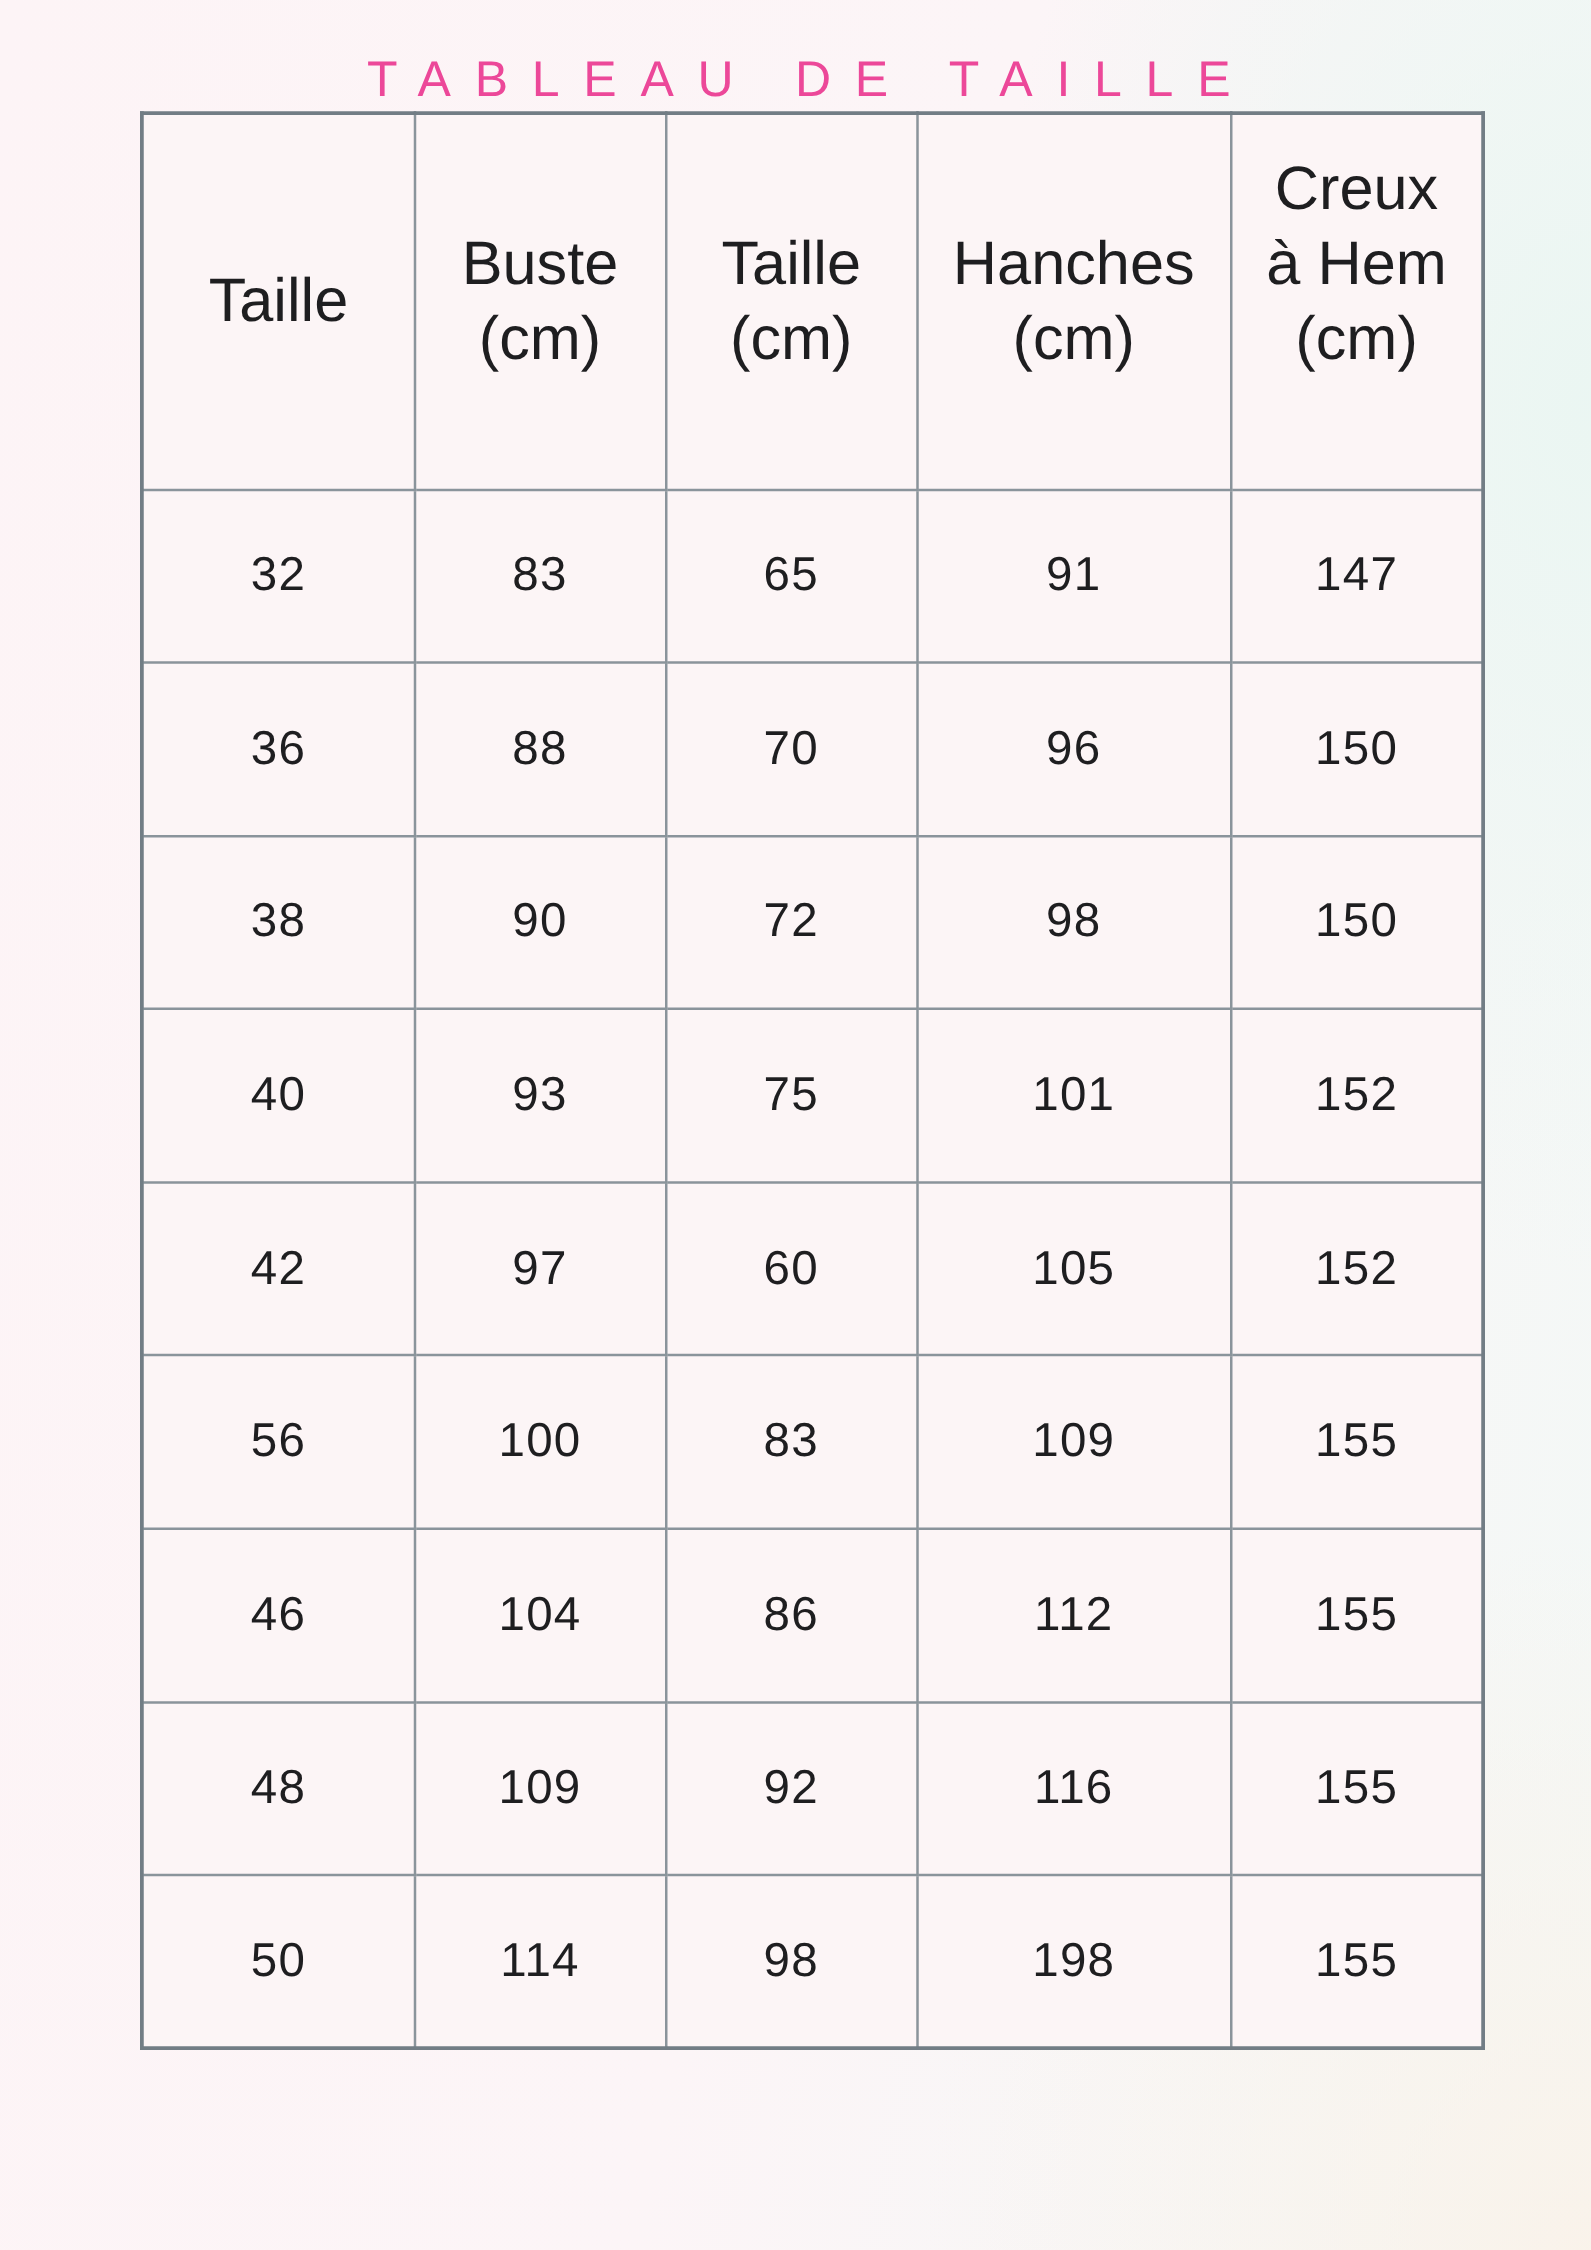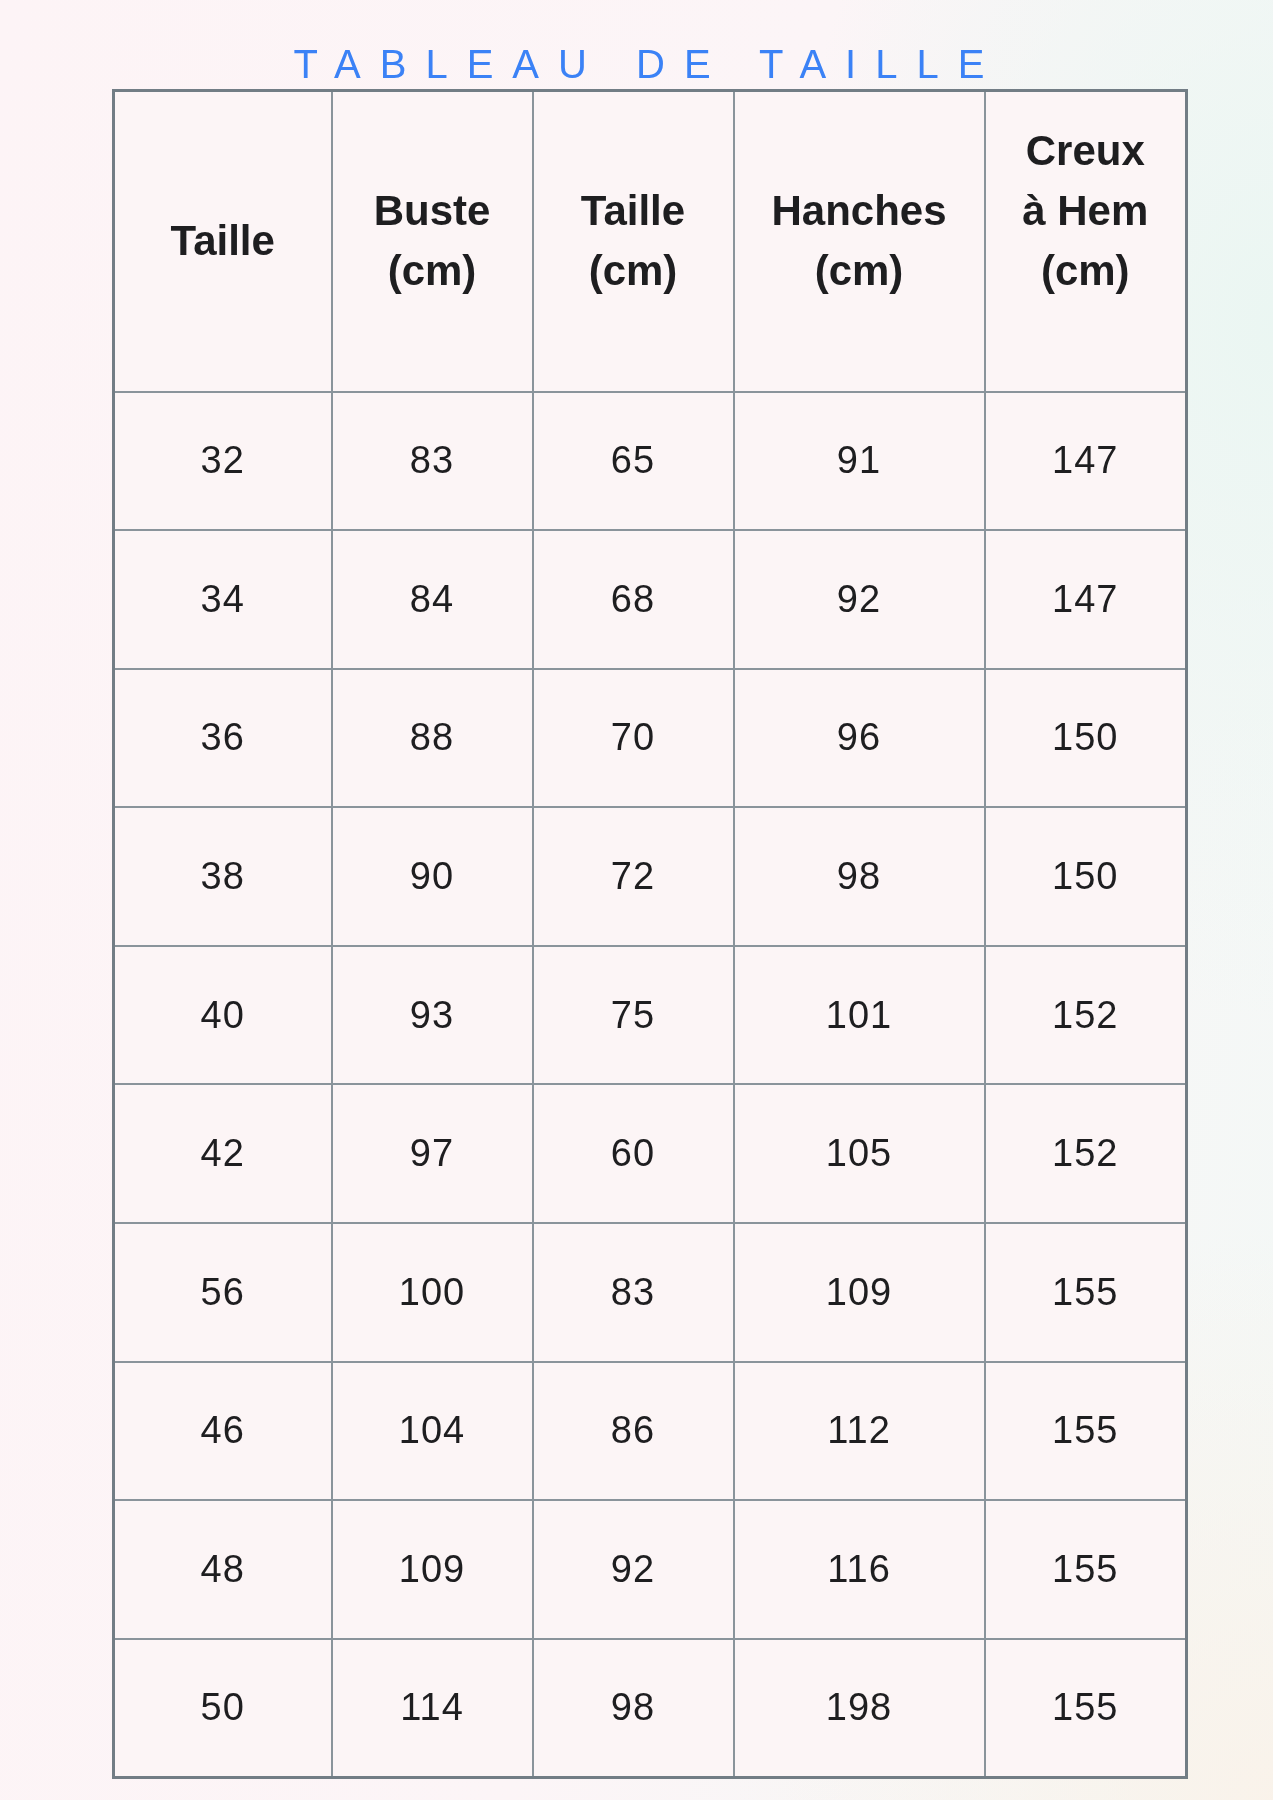--- a/index.html
+++ b/index.html
@@ -17,21 +17,21 @@
 
   .chart-title {
     position: absolute;
     left: 112px;
     top: 42px;
     width: 1073px;
     text-align: center;
     font-size: 40px;
     font-weight: 300;
     letter-spacing: 19px;
-    color: #3b82f6;
+    color: #ec4899;
     white-space: nowrap;
   }
 
   table.size-chart {
     position: absolute;
     left: 112px;
     top: 89px;
     width: 1073px;
     table-layout: fixed;
     border-collapse: collapse;
@@ -41,22 +41,22 @@
   th, td {
     border: 2px solid #8a949b;
     text-align: center;
     vertical-align: middle;
     color: #1e1e20;
     padding: 0;
     overflow: hidden;
   }
   thead tr { height: 301px; }
   th {
-    font-size: 42px;
-    font-weight: 700;
+    font-size: 49px;
+    font-weight: 400;
     line-height: 60px;
   }
   tbody tr { height: 138.6px; }
   td {
     font-size: 38px;
     font-weight: 400;
     letter-spacing: 1px;
   }
   .hdr-lines { display: block; }
   .hdr-lines.shift-up { position: relative; top: -30px; }
@@ -110,27 +110,20 @@
     </thead>
     <tbody>
       <tr>
         <td>32</td>
         <td>83</td>
         <td>65</td>
         <td>91</td>
         <td>147</td>
       </tr>
       <tr>
-        <td>34</td>
-        <td>84</td>
-        <td>68</td>
-        <td>92</td>
-        <td>147</td>
-      </tr>
-      <tr>
         <td>36</td>
         <td>88</td>
         <td>70</td>
         <td>96</td>
         <td>150</td>
       </tr>
       <tr>
         <td>38</td>
         <td>90</td>
         <td>72</td>

